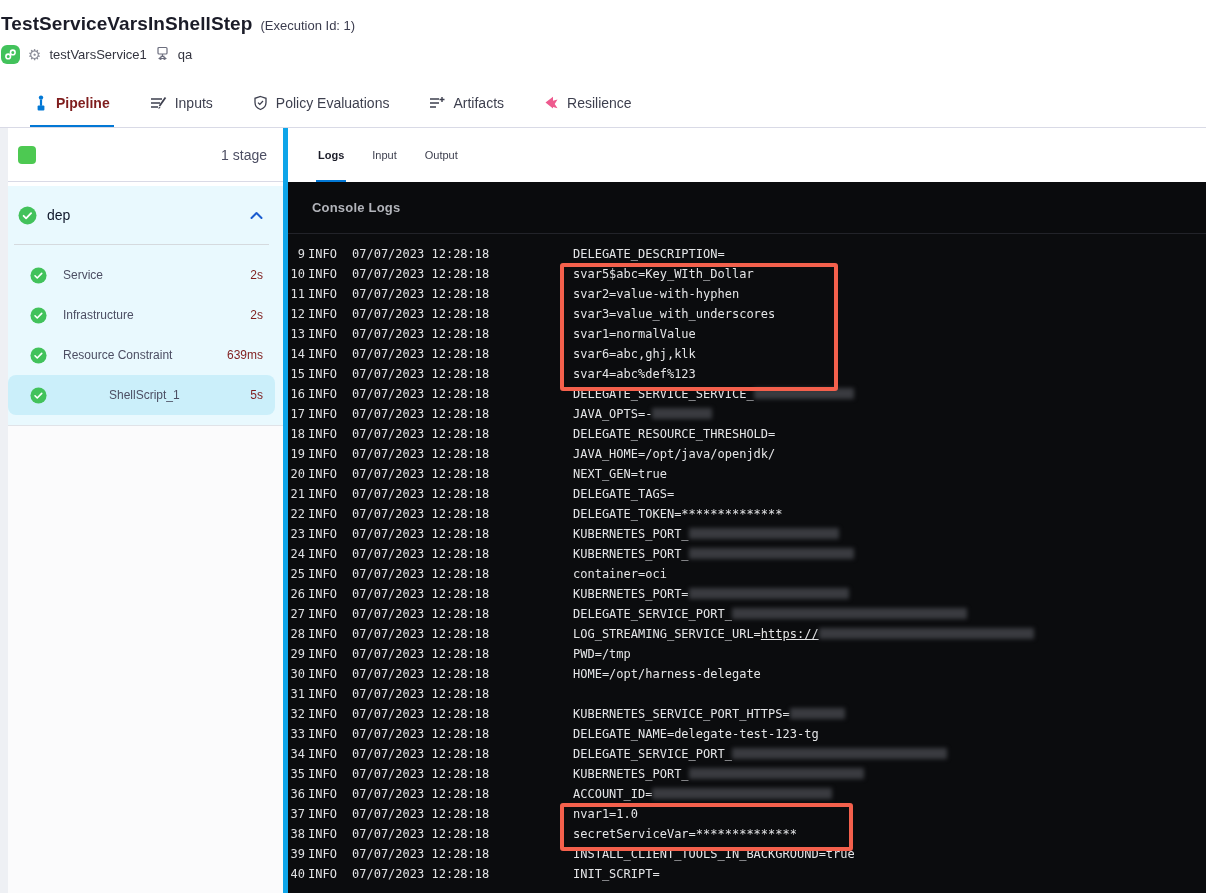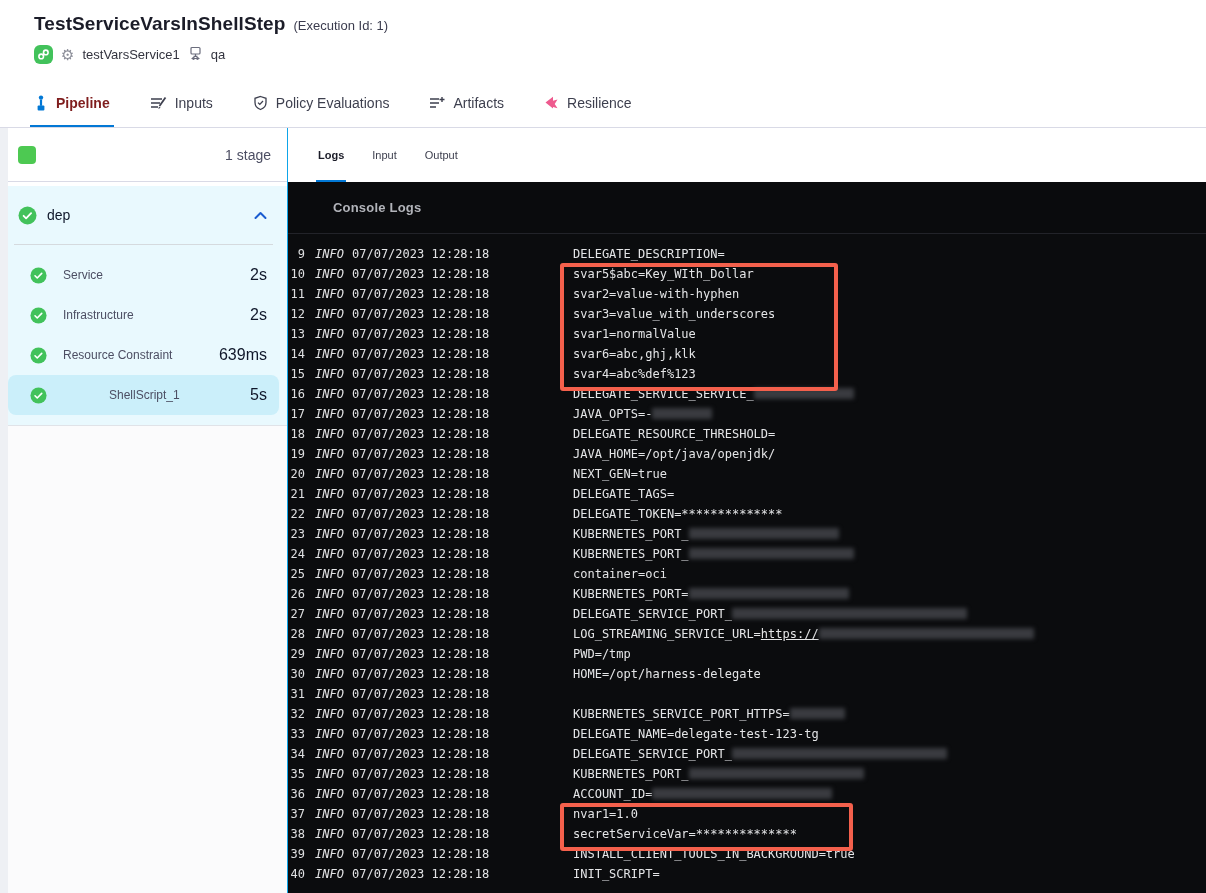--- a/index.html
+++ b/index.html
@@ -1,20 +1,20 @@
 <!DOCTYPE html>
 <html><head>
 <meta charset="utf-8">
 <style>
   * { margin:0; padding:0; box-sizing:border-box; }
   html,body { width:1206px; height:893px; overflow:hidden; background:#fff;
     font-family:"Liberation Sans","DejaVu Sans",sans-serif; }
 
   
-  .exec-header { height:78px; background:#fff; padding:13px 0 0 34px; }
+  .exec-header { height:78px; background:#fff; padding:13px 0 0 1px; }
   .title-row { display:flex; align-items:baseline; gap:8px; }
   .page-title { font-size:19px; font-weight:700; color:#1b1c28; letter-spacing:.1px; }
   .exec-id { font-size:13px; color:#3b3c4e; }
   .meta-row { margin-top:10px; display:flex; align-items:center; gap:8px;
     font-size:13px; color:#33343f; }
   .cd-badge { width:19px; height:19px; border-radius:6px; background:#42c25b;
     display:flex; align-items:center; justify-content:center; }
   .gear { color:#8b8d98; font-size:15px; line-height:1; }
   .env-icon { color:#6b6d7d; }
 
@@ -23,58 +23,58 @@
     align-items:stretch; padding-left:34px; gap:40px; background:#fff; }
   .mtab { display:flex; align-items:center; gap:8px; font-size:14px; color:#3d3f4e;
     position:relative; cursor:pointer; }
   .mtab.active { color:#7f1d1d; font-weight:700; }
   .mtab.active::after { content:""; position:absolute; left:-4px; right:-4px; bottom:0;
     height:2px; background:#0278d5; }
   .mtab svg { display:block; }
 
   
   .body-wrap { display:flex; height:765px; }
-  .sidebar { width:288px; border-right:1px solid #0ea5e9; background:#fbfbfc;
+  .sidebar { width:288px; border-right:5px solid #0ea5e9; background:#fbfbfc;
     position:relative; display:flex; flex-direction:column; }
   .side-gutter { position:absolute; left:0; top:0; bottom:0; width:8px; background:#eef0f4; }
   .stage-header { height:54px; background:#fff; border-bottom:1px solid #d9dae6;
     display:flex; align-items:center; padding:0 16px 0 18px; }
   .stage-square { width:18px; height:18px; border-radius:4px; background:#4dc952; }
   .stage-count { margin-left:auto; font-size:14px; color:#4c4e63; }
   .stage-gap { height:4px; background:#fff; }
   .step-group { background:#e9f9fe; padding-bottom:6px; border-bottom:1px solid #e0e3e8; }
   .group-header { height:58px; display:flex; align-items:center; padding:0 20px 0 18px; }
   .group-label { margin-left:10px; font-size:14px; color:#0f172a; }
   .group-chevron { margin-left:auto; }
   .group-divider { border-bottom:1px solid #d5dade; margin:0 14px; }
   .step-list { padding:10px 0 4px 0; }
   .step-item { height:40px; display:flex; align-items:center; padding:0 12px 0 22px;
     margin:0 8px; border-radius:8px; cursor:pointer; }
   .step-item.selected { background:#cbeffa;gap:46px; }
   .step-label { margin-left:16px; font-size:12px; color:#4c4e63; }
-  .step-duration { margin-left:auto; font-size:16px; color:#0f172a; }
+  .step-duration { margin-left:auto; font-size:12px; color:#7f1d1d; }
   .side-rest { flex:1; background:#fbfbfc; }
 
   
   .log-panel { flex:1; display:flex; flex-direction:column; background:#0b0c0e; min-width:0; }
   .log-tabbar { height:54px; background:#fff; display:flex; align-items:stretch;
     padding-left:30px; gap:28px; }
   .ltab { display:flex; align-items:center; font-size:11px; color:#3d3f4e;
     position:relative; cursor:pointer; }
   .ltab.active { font-weight:700; color:#1b1c28; }
   .ltab.active::after { content:""; position:absolute; left:-2px; right:-2px; bottom:0;
     height:2px; background:#0278d5; }
   .console-header { height:52px; background:#0a0b0d; border-bottom:1px solid #222329;
-    display:flex; align-items:center; padding-left:45px; }
+    display:flex; align-items:center; padding-left:24px; }
   .console-title { font-size:13px; font-weight:700; color:#b2b4ba; letter-spacing:.2px; }
   .log-scroll { flex:1; position:relative; padding-top:13px;
     font-family:"DejaVu Sans Mono","Liberation Mono",monospace; font-size:12px; }
   .log-line { height:20px; position:relative; white-space:pre; color:#e4e5e7; }
   .ln  { position:absolute; left:0;  width:17px; text-align:right; color:#dfe0e2; }
-  .lvl { position:absolute; left:27px;font-style:italic; }
+  .lvl { position:absolute; left:20px; }
   .ts  { position:absolute; left:64px; }
   .msg { position:absolute; left:285px; }
   .loglink { text-decoration:underline; color:#e4e5e7; }
   .redact { display:inline-block; height:11px; background:#3a3b40; border-radius:1px;
     filter:blur(2px); vertical-align:-1px; }
   .hl-box { position:absolute; left:272px; border:4px solid #f4604c; border-radius:3px;
     pointer-events:none; z-index:2; }
 </style>
 </head>
 <body>

